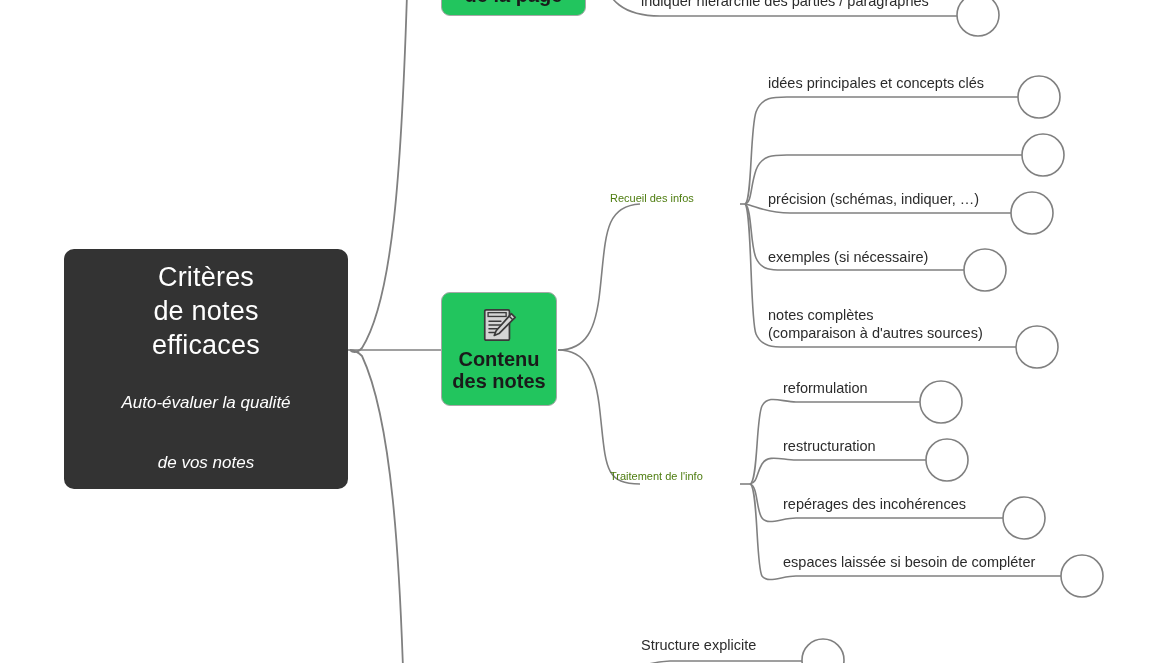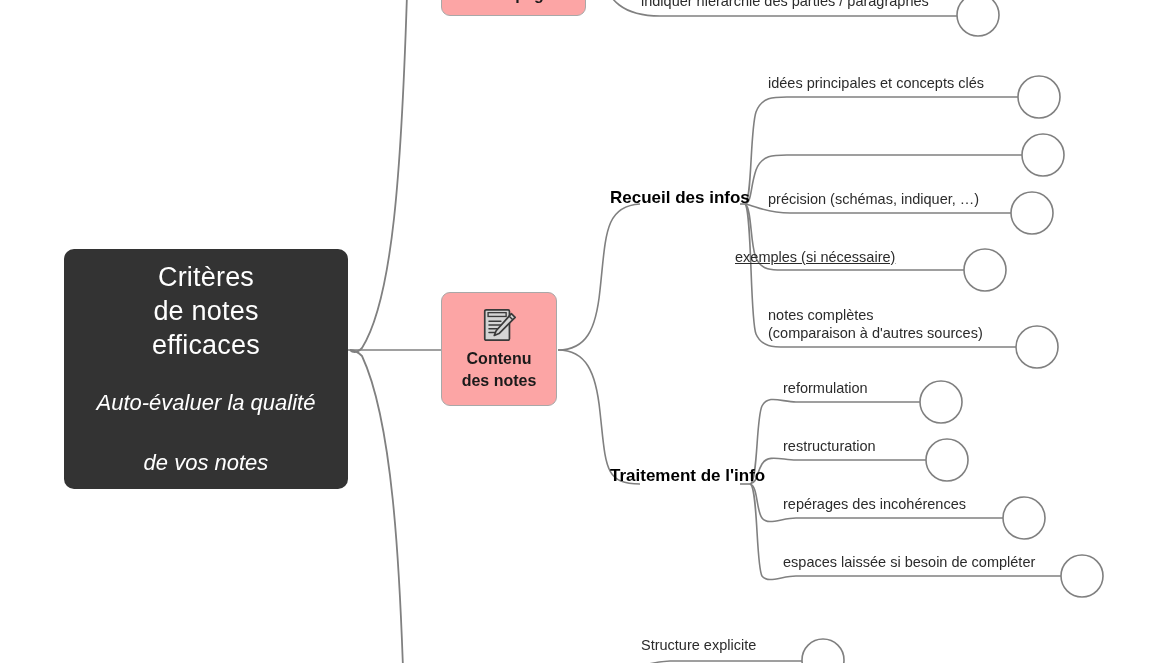--- a/index.html
+++ b/index.html
@@ -46,41 +46,41 @@
   .root-title {
     font-size: 27px;
     line-height: 34px;
     text-align: center;
     font-weight: 400;
     letter-spacing: 0.2px;
     white-space: pre-line;
   }
   .root-sub {
     margin-top: 26px;
-    font-size: 22px;
+    font-size: 17px;
     line-height: 30px;
     font-style: italic;
     text-align: center;
     white-space: pre-line;
     font-weight: 400;
   }
   
   .box-node {
     position: absolute;
-    background: #fca5a5;
+    background: #22c55e;
     border: 1px solid #a8a8a8;
     border-radius: 9px;
     box-sizing: border-box;
     display: flex;
     flex-direction: column;
     align-items: center;
     justify-content: center;
     color: #1a1a1a;
     font-weight: bold;
-    font-size: 16px;
+    font-size: 20px;
     line-height: 22px;
     text-align: center;
   }
   #node-contenu {
     left: 441px;
     top: 292px;
     width: 116px;
     height: 114px;
   }
   #node-mise-en-page {
@@ -102,25 +102,25 @@
   .leaf-label {
     position: absolute;
     font-size: 14.5px;
     line-height: 18px;
     color: #2b2b2b;
     white-space: pre-line;
     font-weight: 400;
   }
   .branch-label {
     position: absolute;
-    font-size: 17px;
+    font-size: 11px;
     line-height: 18px;
-    color: #000000;
+    color: #4d7c0f;
     white-space: nowrap;
-    font-weight: 700;
+    font-weight: 400;
   }
 </style>
 </head>
 <body>
 
 <div id="canvas">
 
   <svg class="wires" viewBox="0 0 1170 663" xmlns="http://www.w3.org/2000/svg">
     <g fill="none" stroke="#808080" stroke-width="1.6">
 
@@ -205,21 +205,21 @@
     <div class="node-label">de la page</div>
   </div>
 
   <div class="branch-label" style="left:610px; top:189px;">Recueil des infos</div>
   <div class="branch-label" style="left:610px; top:467px;">Traitement de l'info</div>
 
   <div class="leaf-label" style="left:641px; top:-8px;">indiquer hiérarchie des parties / paragraphes</div>
 
   <div class="leaf-label" style="left:768px; top:74px;">idées principales et concepts clés</div>
   <div class="leaf-label" style="left:768px; top:190px;">précision (schémas, indiquer, …)</div>
-  <div class="leaf-label" style="left:735px; top:248px;text-decoration:underline;">exemples (si nécessaire)</div>
+  <div class="leaf-label" style="left:768px; top:248px;">exemples (si nécessaire)</div>
   <div class="leaf-label" style="left:768px; top:306px;">notes complètes
 (comparaison à d'autres sources)</div>
 
   <div class="leaf-label" style="left:783px; top:379px;">reformulation</div>
   <div class="leaf-label" style="left:783px; top:437px;">restructuration</div>
   <div class="leaf-label" style="left:783px; top:495px;">repérages des incohérences</div>
   <div class="leaf-label" style="left:783px; top:553px;">espaces laissée si besoin de compléter</div>
 
   <div class="leaf-label" style="left:641px; top:636px;">Structure explicite</div>
 

